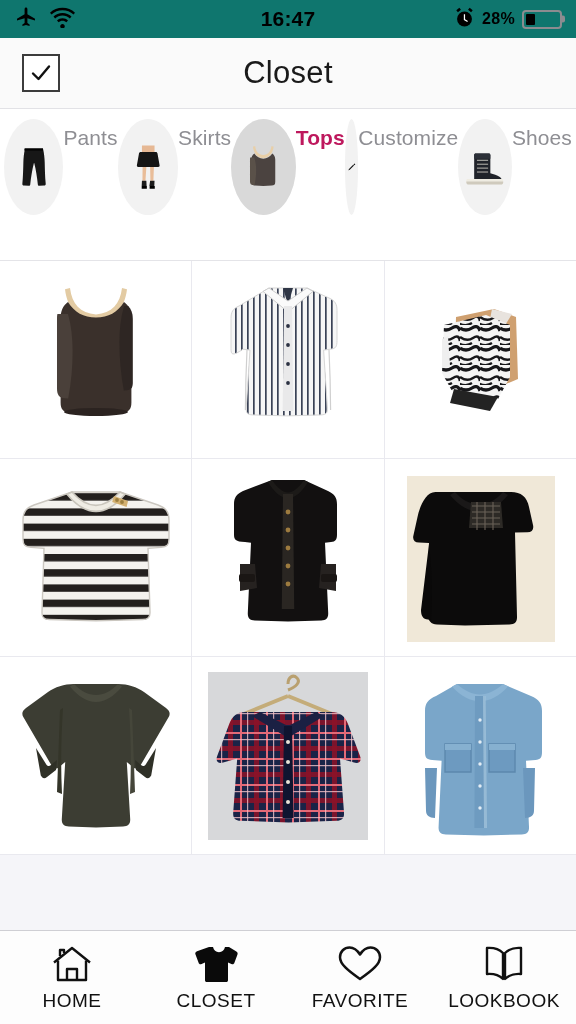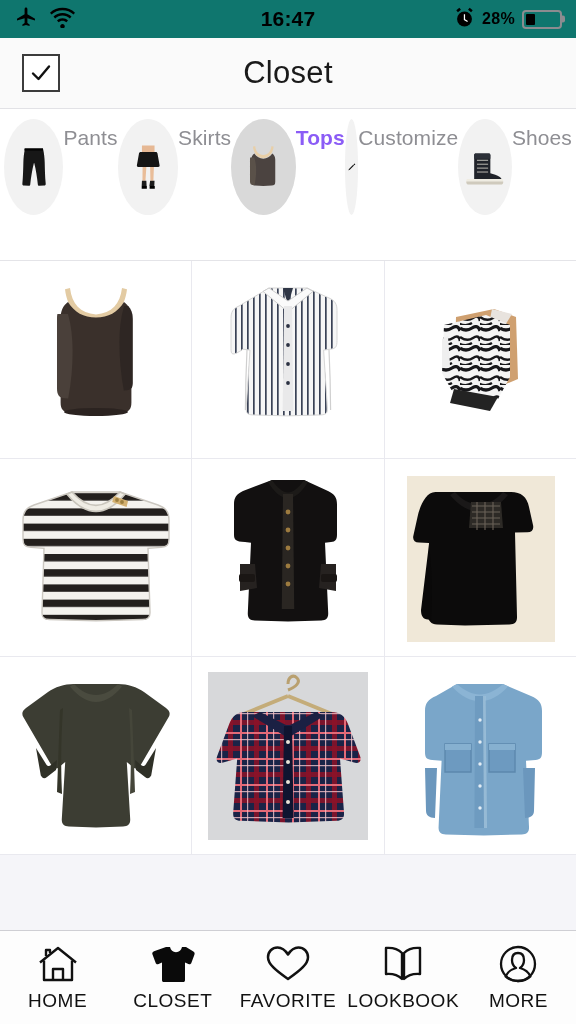--- a/index.html
+++ b/index.html
@@ -75,21 +75,21 @@
     width: 96px; height: 96px; border-radius: 50%;
     background: #f2f2f2;
     display:flex; align-items:center; justify-content:center;
     overflow:hidden; position: relative;
   }
   .cat.selected .cat-circle { background: #d9d9d9; }
   .cat-label {
     margin-top: 7px; font-size: 21px; color: #8e8e93; letter-spacing: .1px;
     white-space: nowrap;
   }
-  .cat.selected .cat-label { color: #8b5cf6; font-weight: bold; }
+  .cat.selected .cat-label { color: #be185d; font-weight: bold; }
 
   
   .gridwrap {
     flex: 1 1 auto; background: #f5f5f9;
     overflow: hidden; position: relative;
   }
   .grid {
     display: grid;
     grid-template-columns: repeat(3, 1fr);
     background: #e9e9ef;
@@ -437,24 +437,15 @@
     <div class="tab">
       <span class="tab-icon">
         <svg width="46" height="38" viewBox="0 0 46 38">
           <path fill="none" stroke="#111" stroke-width="2.4" stroke-linejoin="round" d="M22 8C18 4 12 2.5 6 3v26c6-.5 12 1 16 5z"></path>
           <path fill="none" stroke="#111" stroke-width="2.4" stroke-linejoin="round" d="M24 8c4-4 10-5.5 16-5v26c-6-.5-12 1-16 5z"></path>
         </svg>
       </span>
       <span class="tab-label">LOOKBOOK</span>
     </div>
 
-    <div class="tab">
-      <span class="tab-icon">
-        <svg width="42" height="40" viewBox="0 0 42 40">
-          <circle cx="21" cy="20" r="17" fill="none" stroke="#111" stroke-width="2.3"></circle>
-          <path fill="none" stroke="#111" stroke-width="2.3" stroke-linejoin="round" d="M21 9c4 0 6 3 6 7 0 3.6-1.6 6.4-4 8 5.2 1.4 8.6 4.2 10.4 8.4-3.1 3.1-7.5 4.6-12.4 4.6s-9.3-1.5-12.4-4.6C10.4 28.2 13.8 25.4 19 24c-2.4-1.6-4-4.4-4-8 0-4 2-7 6-7z"></path>
-        </svg>
-      </span>
-      <span class="tab-label">MORE</span>
-    </div>
   </div>
 
 </div>
 
 </body></html>

